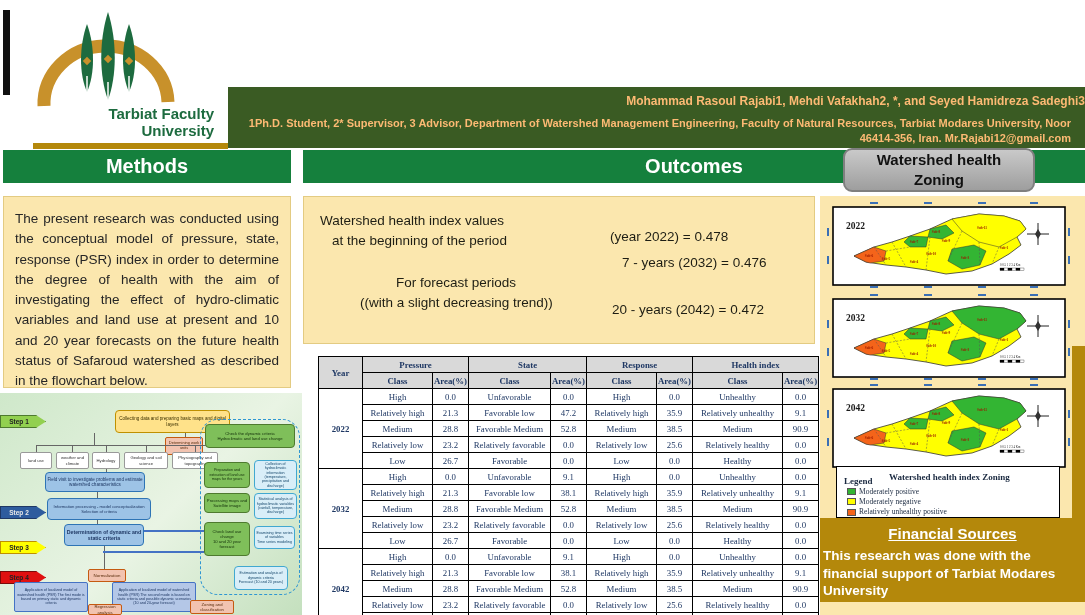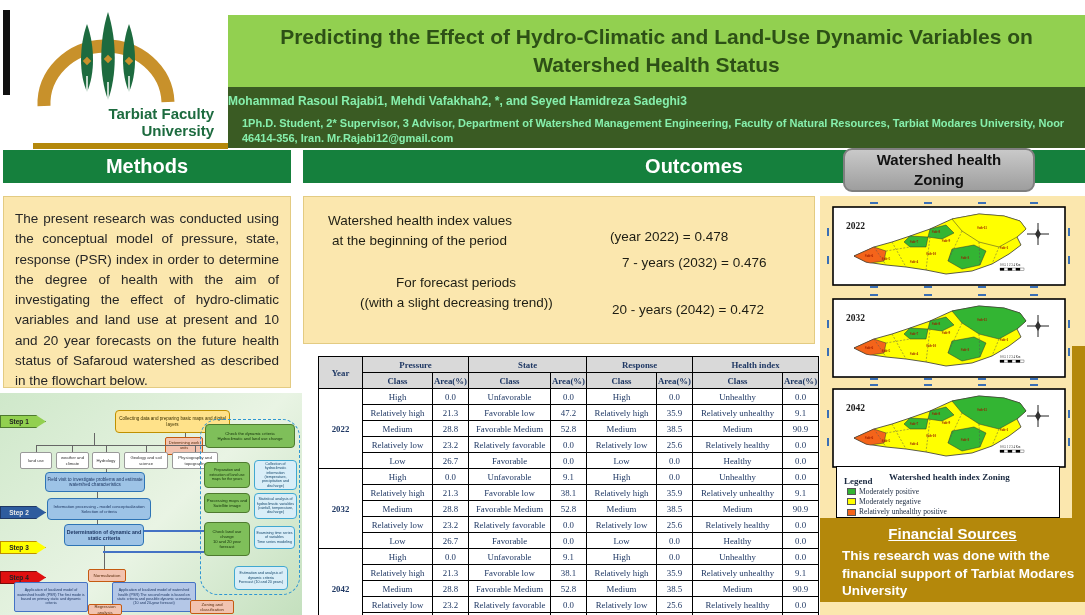--- a/index.html
+++ b/index.html
@@ -10,21 +10,21 @@
   .black-bar{position:absolute;left:3px;top:10px;width:7px;height:85px;background:#111;}
   .logo-svg{position:absolute;left:30px;top:6px;}
   .logo-text{position:absolute;right:14px;top:106px;text-align:right;color:#1D6B3F;
              font-weight:bold;font-size:15px;line-height:1.1;}
   .gold-strip{position:absolute;left:33px;top:143px;width:195px;height:6px;background:#B4880B;}
   .title-band{position:absolute;left:228px;top:15px;width:857px;height:72px;background:#92D050;
               display:flex;align-items:center;justify-content:center;}
   .poster-title{font-size:21px;font-weight:bold;color:#2D5016;text-align:center;
                 padding:0 18px;line-height:1.35;}
   .authors-band{position:absolute;left:228px;top:87px;width:857px;height:61px;background:#3A5B23;
-                color:#86efac;text-align:left;}
+                color:#fdba74;text-align:right;}
   .authors{font-size:12px;font-weight:bold;margin-top:7px;}
   .affiliation{font-size:11px;font-weight:bold;margin-top:8px;padding:0 14px;line-height:1.35;}
   
   .sec-head{position:absolute;height:33px;background:#15803d;color:#fff;font-size:20px;
             font-weight:bold;display:flex;align-items:center;justify-content:center;}
   .methods-head{left:3px;top:150px;width:288px;}
   .outcomes-head{left:303px;top:150px;width:782px;}
   .zoning-head{position:absolute;left:843px;top:148px;width:192px;height:44px;z-index:5;
                background:linear-gradient(#C9C9C9,#9E9E9E);border:2px solid #7F7F7F;border-radius:9px;
                color:#111;font-size:15px;font-weight:600;text-align:center;line-height:1.35;
@@ -71,21 +71,21 @@
   .right-col{position:absolute;left:820px;top:196px;width:265px;height:419px;background:#FBE7AE;}
   .map-wrap{position:absolute;left:6px;width:246px;height:92px;}
   .legend-box{position:absolute;left:16px;top:270px;width:222px;height:50px;background:#fff;
               border:1.2px solid #000;font-family:"Liberation Serif",serif;color:#1B2A41;}
   .legend-label{position:absolute;left:7px;top:9px;font-size:9px;font-weight:bold;}
   .legend-title{position:absolute;left:52px;top:5px;font-size:9px;font-weight:bold;}
   .legend-item{position:absolute;left:10px;font-size:7.5px;display:flex;align-items:center;gap:3px;}
   .swatch{width:7px;height:5px;border:0.5px solid #555;display:inline-block;}
   .financial{position:absolute;left:0px;top:322px;width:265px;height:84px;background:#B4880B;color:#fff;}
   .fin-title{text-align:center;font-size:15px;font-weight:bold;text-decoration:underline;margin-top:7px;}
-  .fin-body{font-size:13.5px;font-weight:600;padding:5px 10px 0 22px;line-height:1.3;}
+  .fin-body{font-size:13.5px;font-weight:600;padding:5px 10px 0 3px;line-height:1.3;}
   .gold-edge{position:absolute;left:252px;top:150px;width:13px;height:172px;background:#B4880B;}
 </style>
 </head>
 <body>
 
 <div class="poster">
 
   <div class="logo-area">
     <div class="black-bar"></div>
     <svg class="logo-svg" width="170" height="104" viewBox="0 0 170 104">
@@ -99,23 +99,20 @@
       <line x1="57" y1="70" x2="57" y2="92" stroke="#fff" stroke-width="1.5"></line>
       <line x1="78" y1="76" x2="78" y2="100" stroke="#fff" stroke-width="1.5"></line>
       <line x1="99" y1="70" x2="99" y2="92" stroke="#fff" stroke-width="1.5"></line>
     </svg>
     <div class="logo-text">
       <div>Tarbiat Faculty</div>
       <div>University</div>
     </div>
     <div class="gold-strip"></div>
   </div>
-  <div class="title-band">
-    <div class="poster-title">Predicting the Effect of Hydro-Climatic and Land-Use Dynamic Variables on Watershed Health Status</div>
-  </div>
   <div class="authors-band">
     <div class="authors">Mohammad Rasoul Rajabi1, Mehdi Vafakhah2, *, and Seyed Hamidreza Sadeghi3</div>
     <div class="affiliation">1Ph.D. Student, 2* Supervisor, 3 Advisor, Department of Watershed Management Engineering, Faculty of Natural Resources, Tarbiat Modares University, Noor 46414-356, Iran. Mr.Rajabi12@gmail.com</div>
   </div>
 
   <div class="sec-head methods-head">
     <span>Methods</span>
   </div>
   <div class="sec-head outcomes-head">
     <span>Outcomes</span>
@@ -183,21 +180,21 @@
     <div class="ln" style="left:195px;top:52px;width:1px;height:7px;"></div>
     <div class="ln" style="left:106px;top:76px;width:1px;height:3px;"></div>
     <div class="ln" style="left:97px;top:99px;width:1px;height:6px;"></div>
     <div class="ln" style="left:97px;top:127px;width:1px;height:4px;"></div>
     <div class="ln" style="left:104px;top:153px;width:1px;height:23px;"></div>
     <div class="lnb" style="left:144px;top:137px;width:60px;height:2px;"></div>
     <div class="lnb" style="left:103px;top:158px;width:101px;height:2px;"></div>
   </div>
 
   <div class="outcomes-box">
-    <span class="out-line" style="left:24px;top:16px;">Watershed health index values</span>
+    <span class="out-line" style="left:16px;top:16px;">Watershed health index values</span>
     <span class="out-line" style="left:28px;top:36px;">at the beginning of the period</span>
     <span class="out-line" style="left:92px;top:78px;">For forecast periods</span>
     <span class="out-line" style="left:56px;top:98px;text-align:right;">((with a slight decreasing trend))</span>
     <span class="out-line" style="left:306px;top:32px;">(year 2022) = 0.478</span>
     <span class="out-line" style="left:318px;top:58px;">7  - years (2032) = 0.476</span>
     <span class="out-line" style="left:308px;top:105px;">20 - years (2042) = 0.472</span>
   </div>
 
   <table class="psr-table">
     <colgroup>

